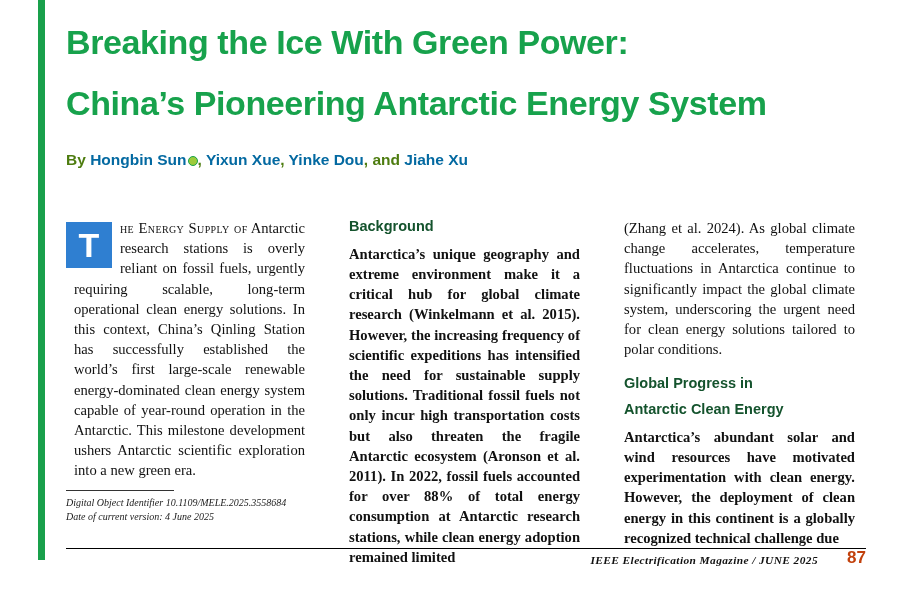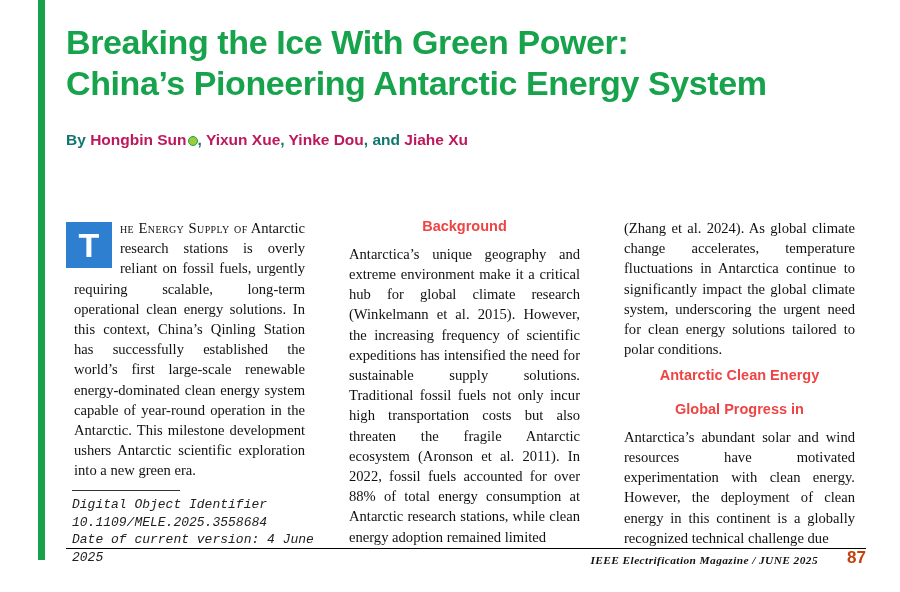--- a/index.html
+++ b/index.html
@@ -40,34 +40,34 @@
     margin: 0;
     padding-top: 22px;
     font-family: "Liberation Sans", sans-serif;
     font-weight: bold;
     font-size: 34px;
     line-height: 1.22;
     letter-spacing: -0.4px;
     color: #17a24c;
     width: 790px;
   }
-  .title .line2 { display: block; }
+  .title .line2 { display: block; margin-top: 20px; }
   .byline {
     margin: 0;
     padding-top: 26px;
     font-family: "Liberation Sans", sans-serif;
     font-size: 15.5px;
     color: #1a1a1a;
     font-weight: bold;
   }
   .byline .author {
-    color: #be185d;
+    color: #0369a1;
   }
   .byline .plain {
-    color: #0f766e;
+    color: #4d7c0f;
     font-weight: bold;
   }
   .orcid {
     display: inline-block;
     width: 10px;
     height: 10px;
     border-radius: 50%;
     background: #9ccb3b;
     border: 1.5px solid #17a24c;
     box-sizing: border-box;
@@ -88,21 +88,21 @@
     width: 247px;
     font-family: "Liberation Serif", serif;
     font-size: 14.6px;
     line-height: 1.385;
     color: #111111;
     text-align: justify;
   }
   .col p {
     margin: 8px;
   }
-  .col p + p { margin-top: 0px; }
+  .col p + p { margin-top: 0px; font-weight: bold; }
   .dropcap-wrap {
     position: relative;
   }
   .dropcap {
     float: left;
     width: 46px;
     height: 46px;
     background: #2f7fd1;
     color: #ffffff;
     font-family: "Liberation Sans", sans-serif;
@@ -113,35 +113,35 @@
     margin: 4px 8px 0 0;
   }
   .smallcaps {
     font-variant: small-caps;
     letter-spacing: 0.4px;
   }
   .subhead {
     font-family: "Liberation Sans", sans-serif;
     font-weight: bold;
     font-size: 14.5px;
-    color: #ef4444;
+    color: #14532d;
     line-height: 1.22;
     margin: 0 0 3px 0;
-    text-align: center;
+    text-align: left;
   }
   .subhead.spaced { margin-top: 16px; }
   
   .doi-block {
     position: absolute;
-    left: 72px;
+    left: 66px;
     top: 490px;
     width: 247px;
-    font-family: Liberation Mono, monospace;
+    font-family: Liberation Serif, serif;
     font-style: italic;
-    font-size: 13px;
+    font-size: 10px;
     line-height: 1.35;
     color: #222222;
   }
   .doi-rule {
     width: 108px;
     height: 1px;
     background: #333333;
     margin-bottom: 5px;
   }
   
@@ -209,22 +209,22 @@
       </div>
     </div>
 
     <div class="col">
       <p class="subhead">Background</p>
       <p>Antarctica’s unique geography and extreme environment make it a critical hub for global climate research (Winkelmann et al. 2015). However, the increasing frequency of scientific expeditions has intensified the need for sustainable supply solutions. Traditional fossil fuels not only incur high transportation costs but also threaten the fragile Antarctic ecosystem (Aronson et al. 2011). In 2022, fossil fuels accounted for over 88% of total energy consumption at Antarctic research stations, while clean energy adoption remained limited</p>
     </div>
 
     <div class="col">
       <p>(Zhang et al. 2024). As global climate change accelerates, temperature fluctuations in Antarctica continue to significantly impact the global climate system, underscoring the urgent need for clean energy solutions tailored to polar conditions.</p>
+      <p class="subhead spaced">Global Progress in</p>
       <p class="subhead">Antarctic Clean Energy</p>
-      <p class="subhead spaced">Global Progress in</p>
       <p>Antarctica’s abundant solar and wind resources have motivated experimentation with clean energy. However, the deployment of clean energy in this continent is a globally recognized technical challenge due</p>
     </div>
 
   </div>
 
   <div class="doi-block">
     <div class="doi-rule"></div>
     <div>Digital Object Identifier 10.1109/MELE.2025.3558684</div>
     <div>Date of current version: 4 June 2025</div>
   </div>

